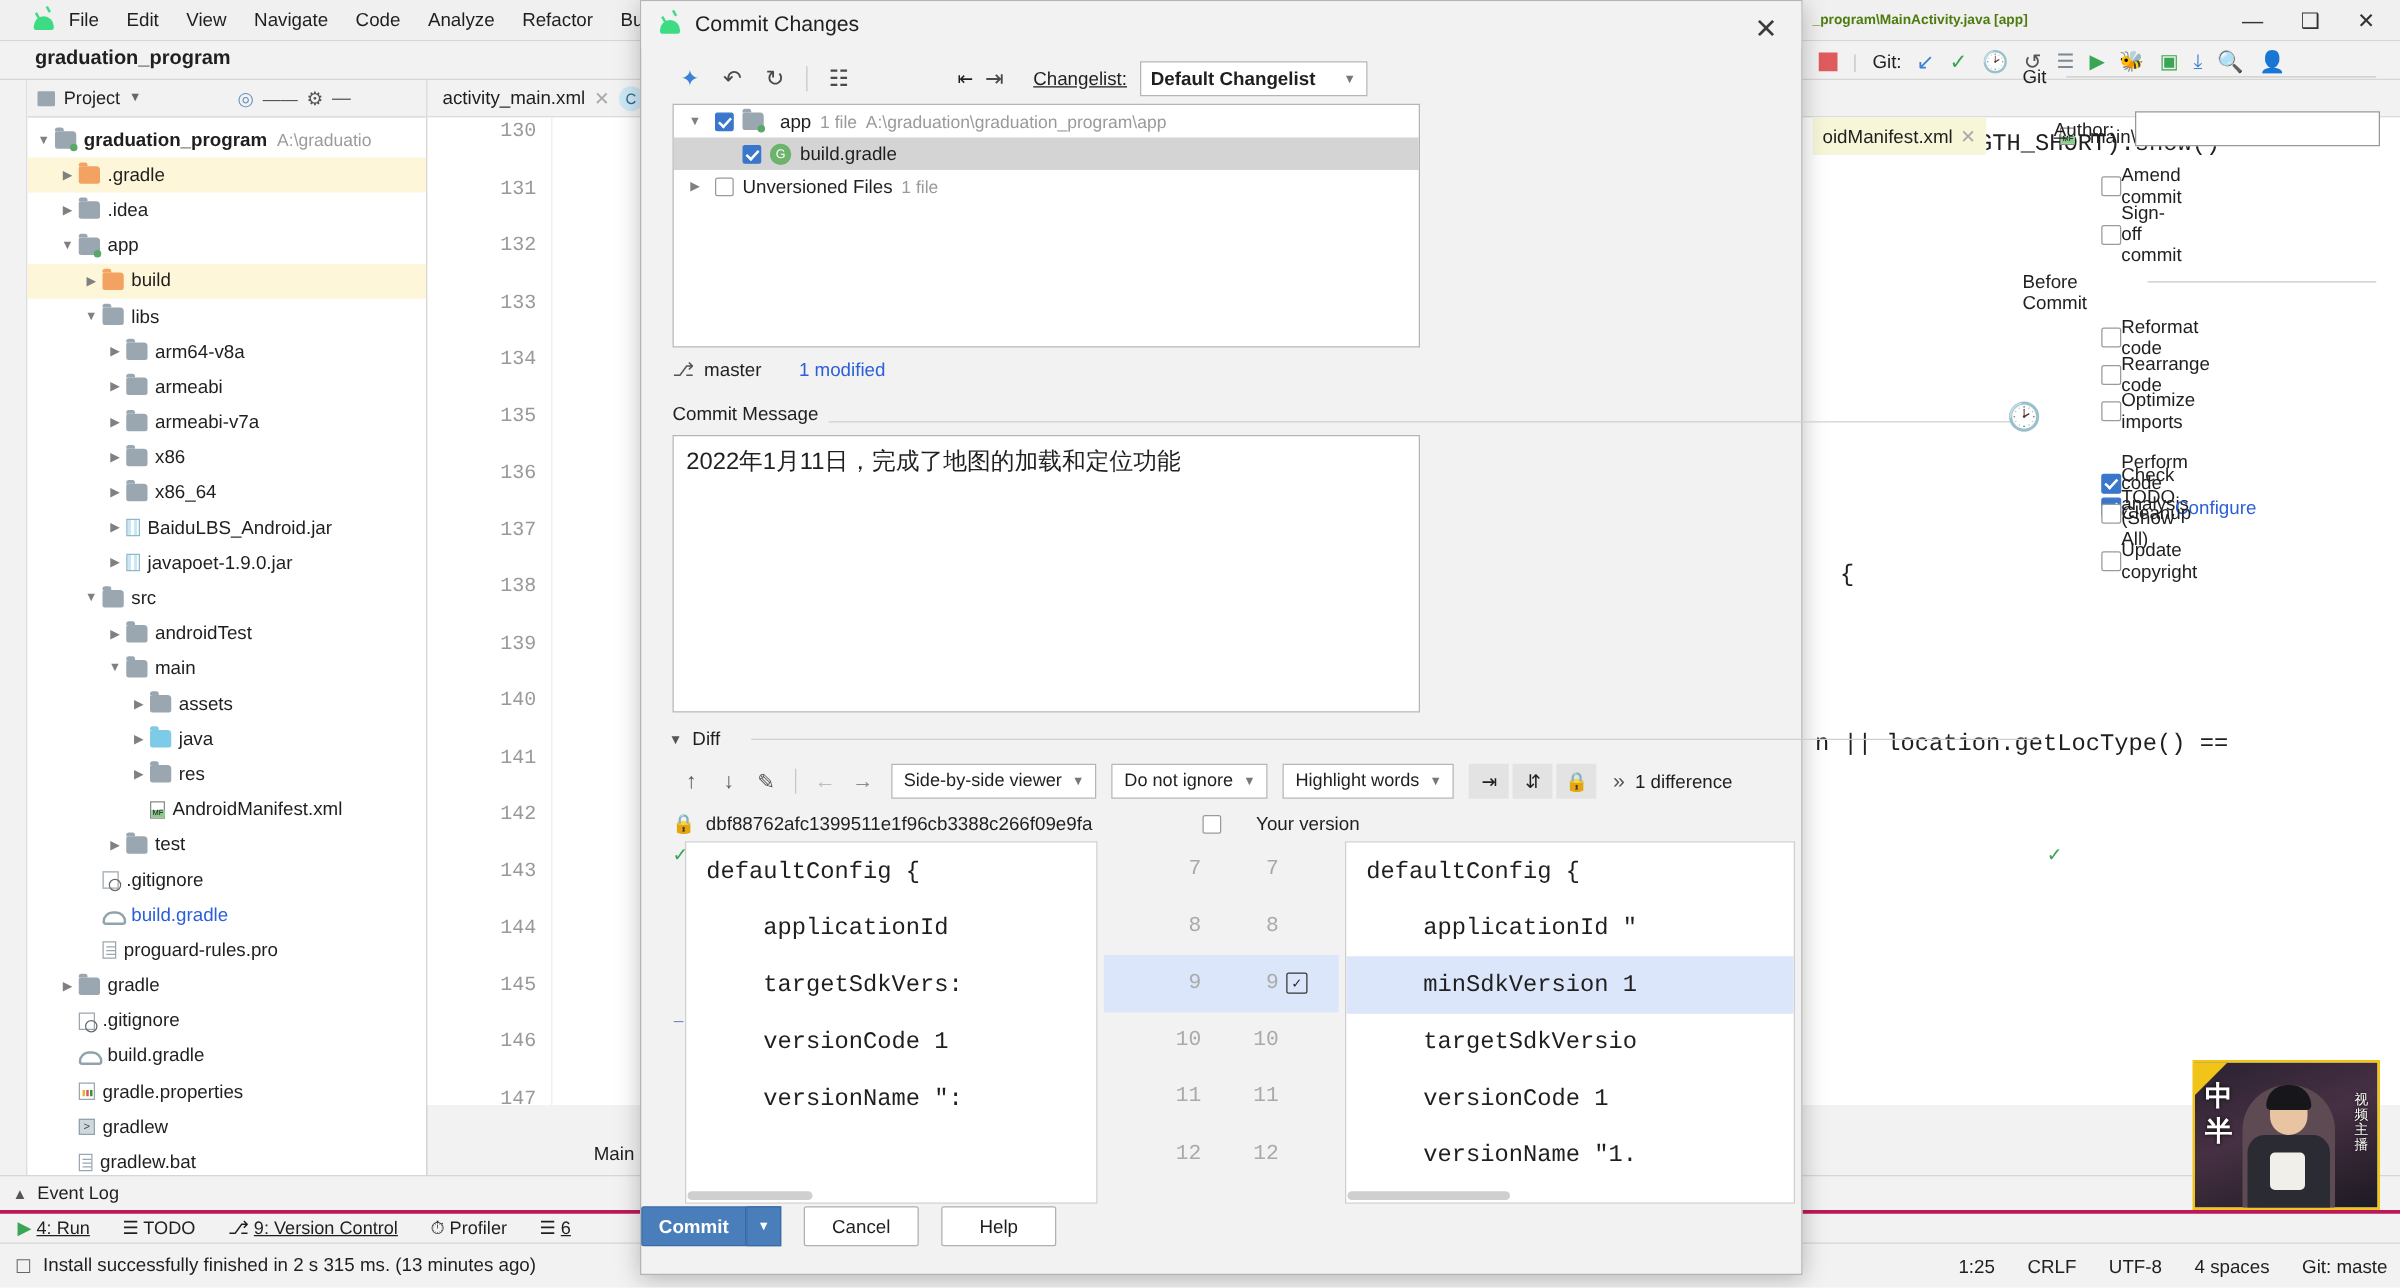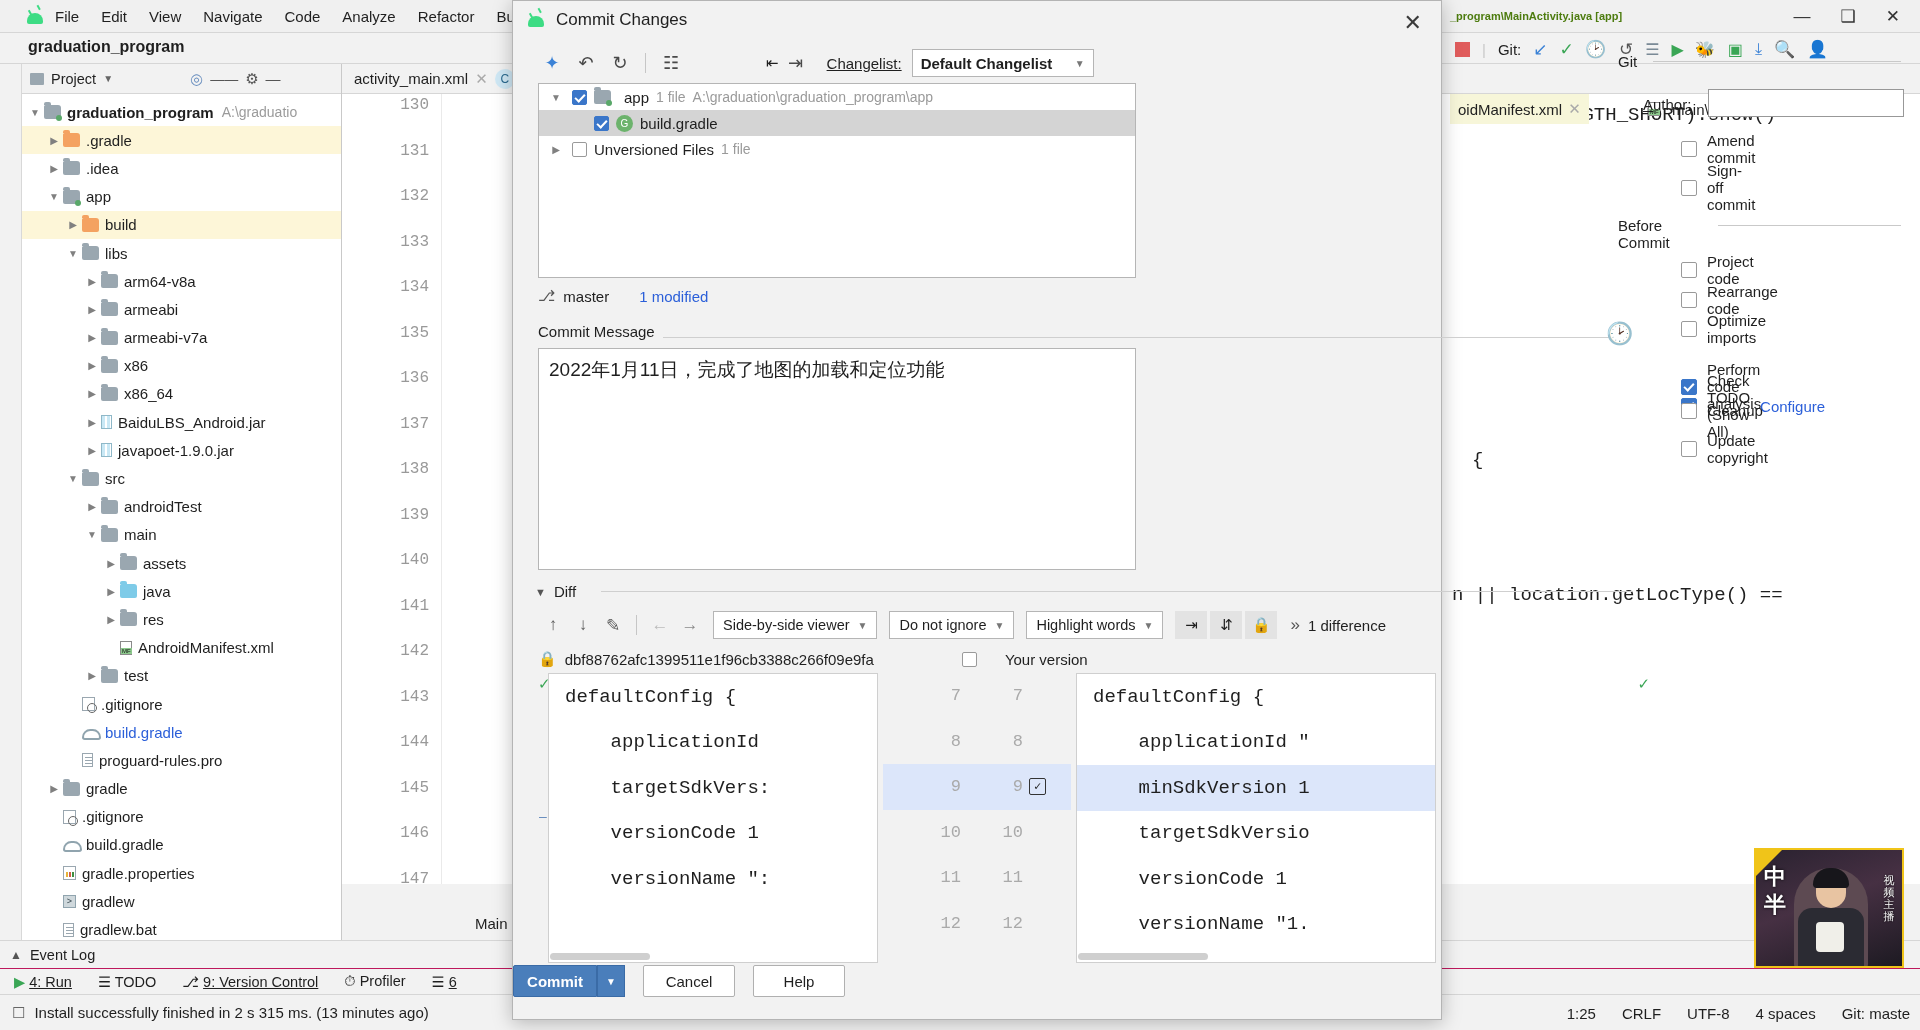--- a/index.html
+++ b/index.html
@@ -126,21 +126,21 @@
   }
   #rightbar { position:absolute; right:0; top:64px; width:22px; height:905px; background:#f2f2f2; border-left:1px solid #d8d8d8; }
 
   
   #eventlog-bar {
     position:absolute; left:0; top:940px; width:1920px; height:28px;
     background:#f2f2f2; border-top:1px solid #d6d6d6; display:flex; align-items:center; padding-left:10px; gap:8px; font-size:14.5px;
   }
   #status-tools {
     position:absolute; left:0; top:968px; width:1920px; height:26px;
-    background:#f2f2f2; border-top:1px solid #be185d; display:flex; align-items:center; gap:26px; padding-left:14px; font-size:14.5px;
+    background:#f2f2f2; border-top:3px solid #be185d; display:flex; align-items:center; gap:26px; padding-left:14px; font-size:14.5px;
   }
   #statusbar {
     position:absolute; left:0; top:994px; width:1920px; height:36px;
     background:#f2f2f2; border-top:1px solid #d6d6d6; display:flex; align-items:center; padding-left:12px; font-size:15px; gap:9px;
   }
   #status-right { position:absolute; right:10px; top:0; height:36px; display:flex; align-items:center; gap:26px; font-size:15px;}
 
   
   #dialog {
     position:absolute; left:512px; top:0px; width:930px; height:1020px;
@@ -187,21 +187,21 @@
   #commit-msg-box {
     position:absolute; left:25px; top:347px; width:598px; height:222px;
     background:#fff; border:1px solid #b5b5b5;
     padding:8px 10px; font-size:19px; line-height:1.4;
   }
 
   #git-group-title { position:absolute; left:1105px; top:52px; font-size:15px;}
   #git-group-rule { position:absolute; left:1140px; top:60px; width:248px; height:1px; background:#c9c9c9;}
   #author-label { position:absolute; left:1130px; top:95px; font-size:15px;}
   #author-input { position:absolute; left:1195px; top:88px; width:196px; height:28px; background:#fff; border:1px solid #989898;}
-  .rcb { position:absolute; display:flex; align-items:center; gap:10px; font-size:15px; }
+  .rcb { position:absolute; display:flex; align-items:center; font-size:15px; }
   .rcb .cbox { width:16px; height:16px; }
 
   #before-title { position:absolute; left:1105px; top:216px; font-size:15px;}
   #before-rule { position:absolute; left:1205px; top:224px; width:183px; height:1px; background:#c9c9c9;}
 
   
   #diff-header { position:absolute; left:22px; top:582px; display:flex; align-items:center; gap:8px; font-size:15px;}
   #diff-rule { position:absolute; left:88px; top:590px; width:1032px; height:1px; background:#cfcfcf;}
 
   #diff-toolbar {
@@ -620,21 +620,21 @@
   <div class="rcb" style="left:1168px;top:161px;">
     <span class="cbox"></span>
     <span>Sign-off commit</span>
   </div>
 
   <div id="before-title">Before Commit</div>
   <div id="before-rule"></div>
 
   <div class="rcb" style="left:1168px;top:252px;">
     <span class="cbox"></span>
-    <span>Project code</span>
+    <span>Reformat code</span>
   </div>
   <div class="rcb" style="left:1168px;top:282px;">
     <span class="cbox"></span>
     <span>Rearrange code</span>
   </div>
   <div class="rcb" style="left:1168px;top:311px;">
     <span class="cbox"></span>
     <span>Optimize imports</span>
   </div>
   <div class="rcb" style="left:1168px;top:360px;">

